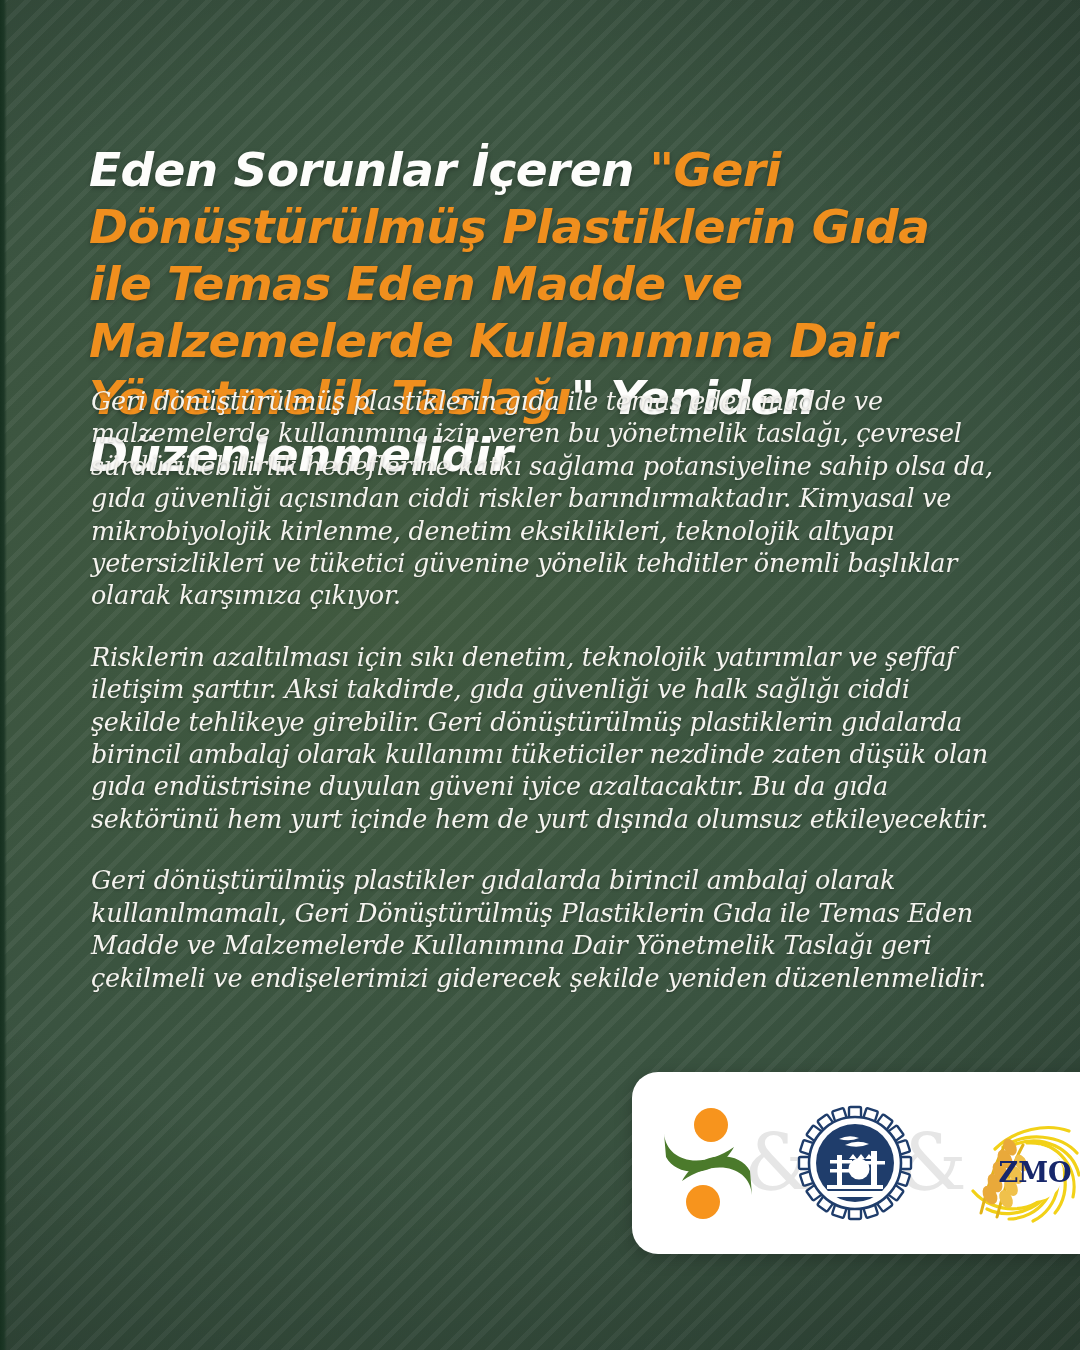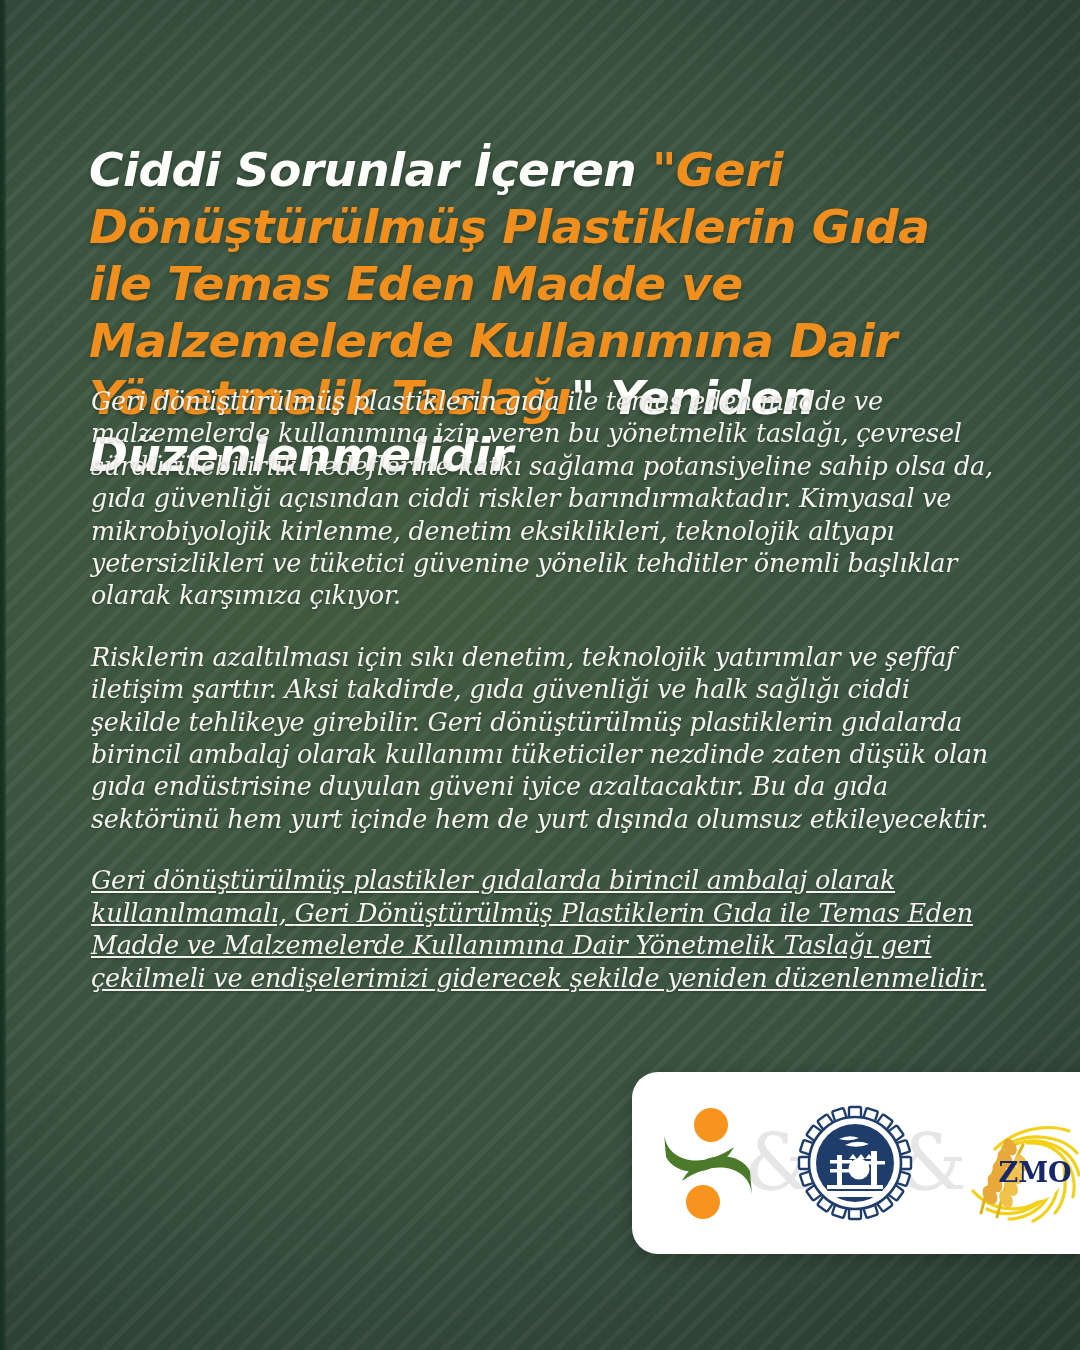--- a/index.html
+++ b/index.html
@@ -60,21 +60,21 @@
     position:absolute;left:91px;top:385px;width:905px;
     color:#f4f3ee;
     font-family:"DejaVu Serif", serif;
     font-style:italic;
     font-size:25.5px;
     line-height:32.4px;
     letter-spacing:-0.25px;
     text-shadow:0 1px 3px rgba(0,0,0,0.33);
   }
   .body-copy p{margin:0 0 29px 0;}
-  .body-copy p:last-child{margin-bottom:0;text-decoration:underline;}
+  .body-copy p:last-child{margin-bottom:0;}
   .reg-title{font-style:italic;}
 
   
   .logo-card{
     position:absolute;left:632px;top:1072px;
     width:486px;height:182px;
     background:#ffffff;
     border-radius:26px;
     box-shadow:0 4px 18px rgba(0,0,0,0.22);
     display:flex;align-items:center;
@@ -103,21 +103,21 @@
 </style>
 </head>
 <body>
 
 <div class="poster">
 
   <div class="stripes"></div>
   <div class="vignette"></div>
   <div class="edge-left"></div>
 
-  <h1 class="headline"><span class="hl-white">Ciddi Sorunlar İçeren </span><span class="hl-orange">"</span><span class="hl-orange">Geri Dönüştürülmüş Plastiklerin Gıda ile Temas Eden Madde ve Malzemelerde Kullanımına Dair Yönetmelik Taslağı</span><span class="hl-white">"</span><span class="hl-white"> Yeniden Düzenlenmelidir</span></h1>
+  <h1 class="headline"><span class="hl-white">Eden Sorunlar İçeren </span><span class="hl-orange">"</span><span class="hl-orange">Geri Dönüştürülmüş Plastiklerin Gıda ile Temas Eden Madde ve Malzemelerde Kullanımına Dair Yönetmelik Taslağı</span><span class="hl-white">"</span><span class="hl-white"> Yeniden Düzenlenmelidir</span></h1>
 
   <div class="body-copy">
     <p>Geri dönüştürülmüş plastiklerin gıda ile temas eden madde ve malzemelerde kullanımına izin veren bu yönetmelik taslağı, çevresel sürdürülebilirlik hedeflerine katkı sağlama potansiyeline sahip olsa da, gıda güvenliği açısından ciddi riskler barındırmaktadır. Kimyasal ve mikrobiyolojik kirlenme, denetim eksiklikleri, teknolojik altyapı yetersizlikleri ve tüketici güvenine yönelik tehditler önemli başlıklar olarak karşımıza çıkıyor.</p>
     <p>Risklerin azaltılması için sıkı denetim, teknolojik yatırımlar ve şeffaf iletişim şarttır. Aksi takdirde, gıda güvenliği ve halk sağlığı ciddi şekilde tehlikeye girebilir. Geri dönüştürülmüş plastiklerin gıdalarda birincil ambalaj olarak kullanımı tüketiciler nezdinde zaten düşük olan gıda endüstrisine duyulan güveni iyice azaltacaktır. Bu da gıda sektörünü hem yurt içinde hem de yurt dışında olumsuz etkileyecektir.</p>
     <p><span>Geri dönüştürülmüş plastikler gıdalarda birincil ambalaj olarak kullanılmamalı, </span><span class="reg-title">Geri Dönüştürülmüş Plastiklerin Gıda ile Temas Eden Madde ve Malzemelerde Kullanımına Dair Yönetmelik Taslağı</span><span> geri çekilmeli ve endişelerimizi giderecek şekilde yeniden düzenlenmelidir.</span></p>
   </div>
 
   <div class="logo-card">
     <div class="logo-row">
 

